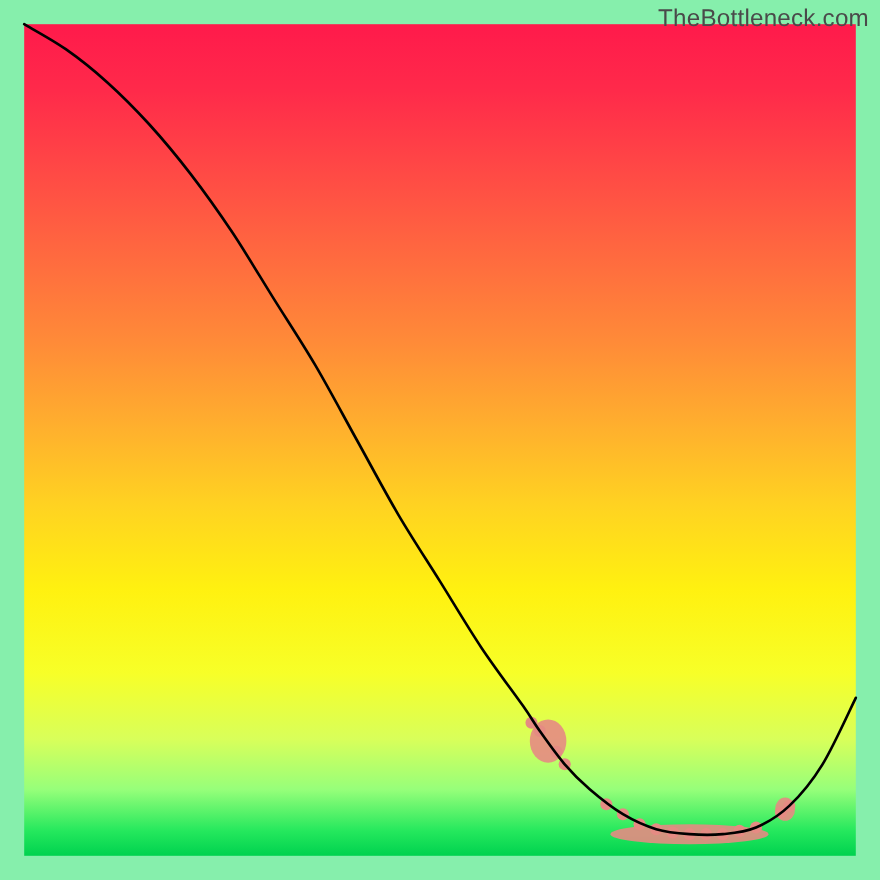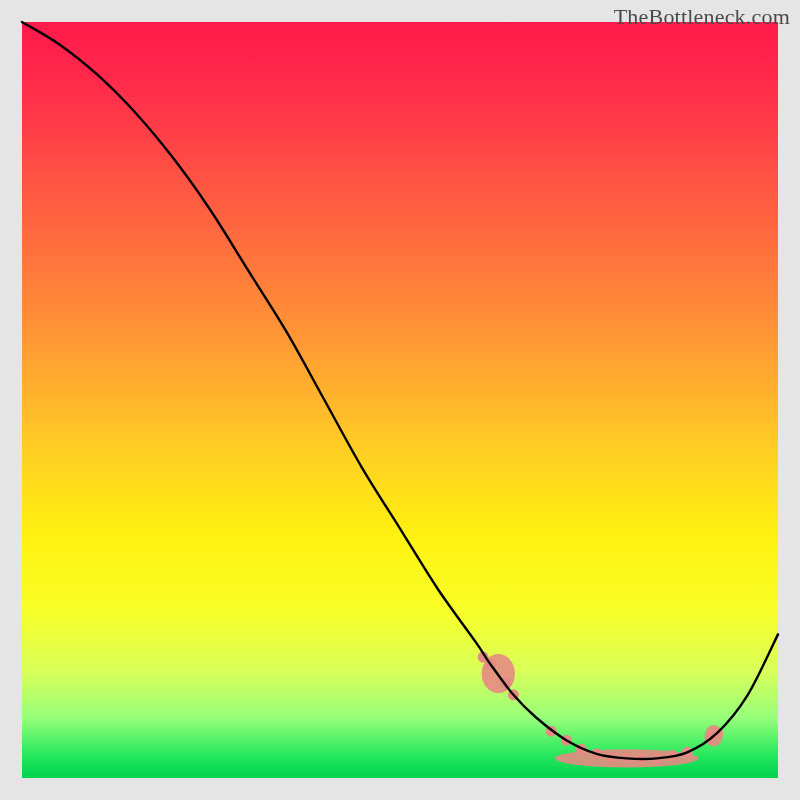--- a/index.html
+++ b/index.html
@@ -8,22 +8,21 @@
     width: 800px;
     height: 800px;
     overflow: hidden;
     background: #000;
     font-family: Arial, Helvetica, sans-serif;
   }
   .frame {
     position: relative;
     width: 800px;
     height: 800px;
-    background: #e5e5e5;
-    font-family: Liberation Serif, serif;
+    background: #86efac;
   }
   .plot-area {
     position: absolute;
     left: 22px;
     top: 22px;
     width: 756px;
     height: 756px;
     background: linear-gradient(to bottom,
       #ff1a4b 0%,
       #ff2a4a 8%,

